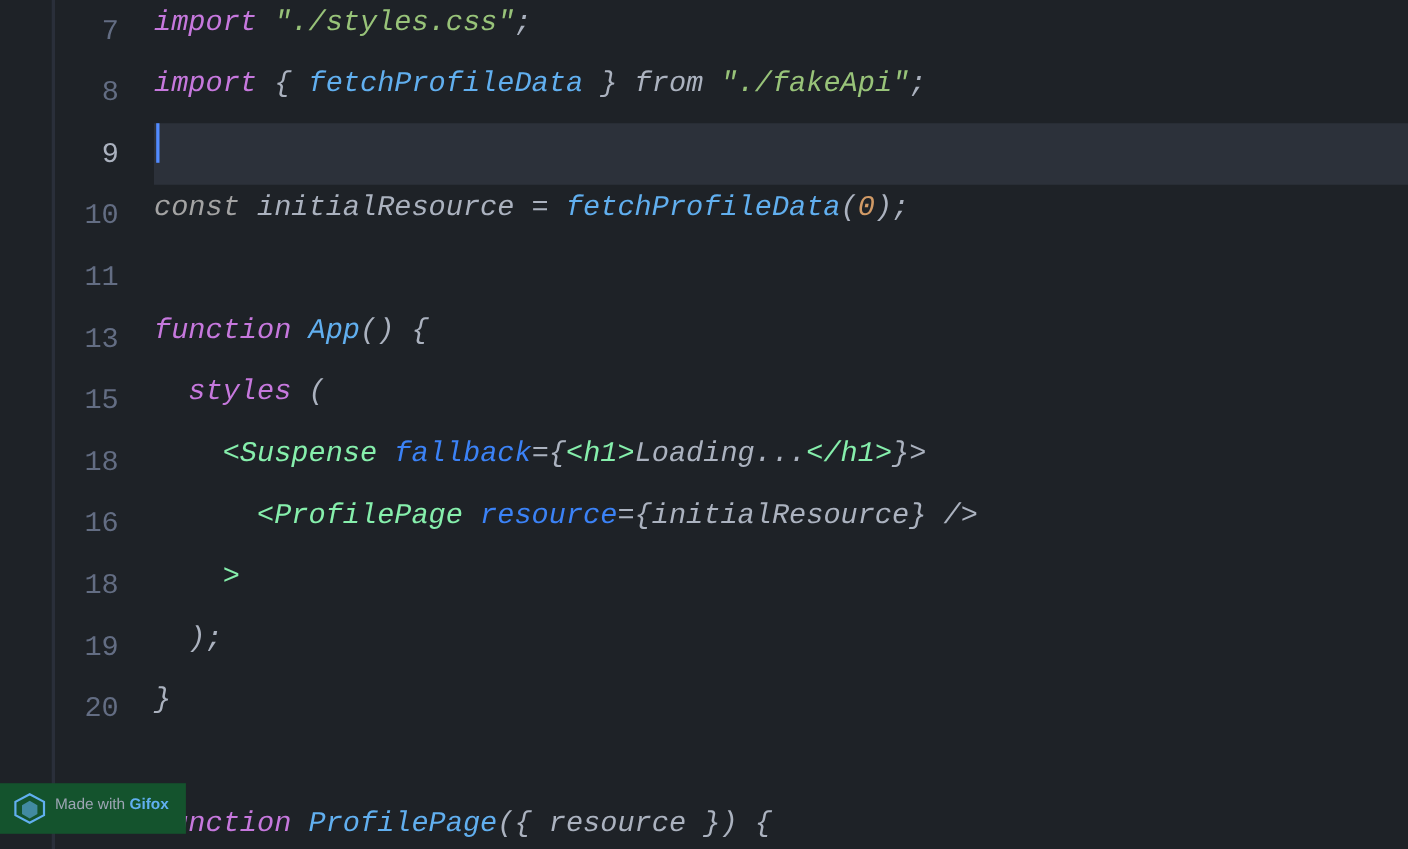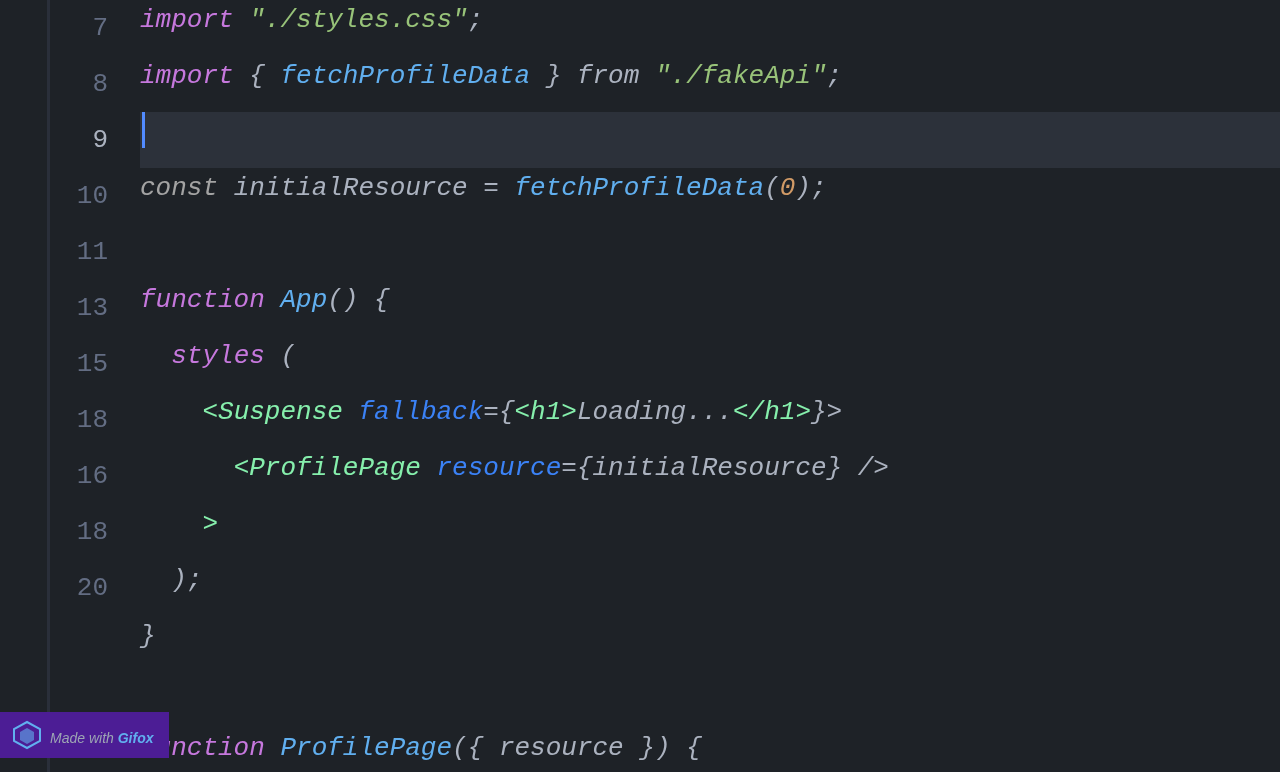--- a/index.html
+++ b/index.html
@@ -89,26 +89,25 @@
     .const-kw { color: #a3a3a3; }  
     .num { color: #d19a66; }       
     .plain { color: #abb2bf; }
     .fn-call { color: #61afef; } 
 
     .watermark {
       position: absolute;
       bottom: 14px;
       left: 0;
       display: flex;
-      align-items: flex-end;
+      align-items: flex-start;
       gap: 8px;
-      background-color: #4c1d95;
+      background-color: #14532d;
       padding: 8px 16px 8px 12px;
       z-index: 10;
-      font-style: italic;
     }
 
     .watermark-icon {
       width: 30px;
       height: 30px;
     }
 
     .watermark-text {
       color: #9da5b4;
       font-family: sans-serif;
@@ -131,20 +130,21 @@
       <div class="line-number">7</div>
       <div class="line-number">8</div>
       <div class="line-number" style="color: rgb(171, 178, 191);">9</div>
       <div class="line-number">10</div>
       <div class="line-number">11</div>
       <div class="line-number">13</div>
       <div class="line-number">15</div>
       <div class="line-number">18</div>
       <div class="line-number">16</div>
       <div class="line-number">18</div>
+      <div class="line-number">19</div>
       <div class="line-number">20</div>
     </div>
 
   <div class="code-area" id="code-area">
       <div class="code-line"><span class="kw-import">import</span><span class="plain"> </span><span class="str">"./styles.css"</span><span class="plain">;</span></div>
       <div class="code-line"><span class="kw-import">import</span><span class="plain"> { </span><span class="fn">fetchProfileData</span><span class="plain"> } </span><span class="plain">from</span><span class="plain"> </span><span class="str">"./fakeApi"</span><span class="plain">;</span></div>
       <div class="code-line active"><span class="cursor"></span></div>
       <div class="code-line"><span class="const-kw">const</span><span class="plain"> </span><span class="plain">initialResource</span><span class="plain"> = </span><span class="fn-call">fetchProfileData</span><span class="plain">(</span><span class="num">0</span><span class="plain">);</span></div>
       <div class="code-line"></div>
       <div class="code-line"><span class="kw-import">function</span><span class="plain"> </span><span class="fn">App</span><span class="plain">() {</span></div>

